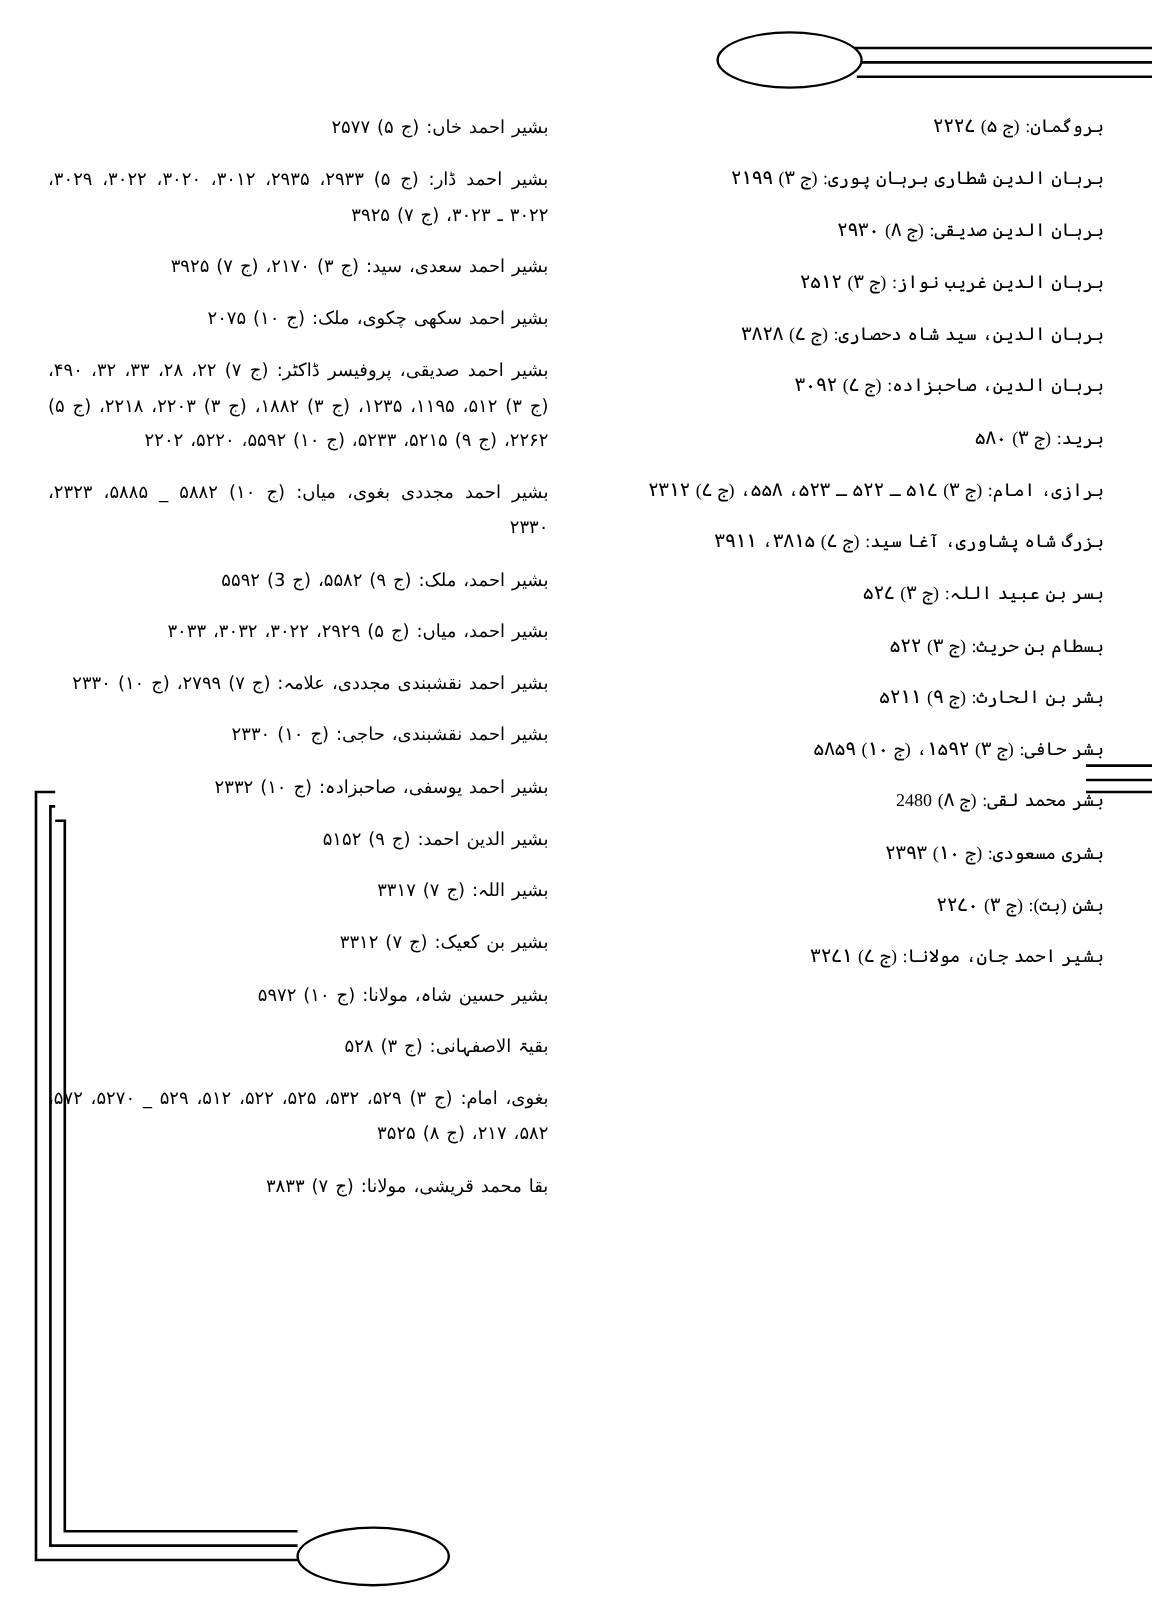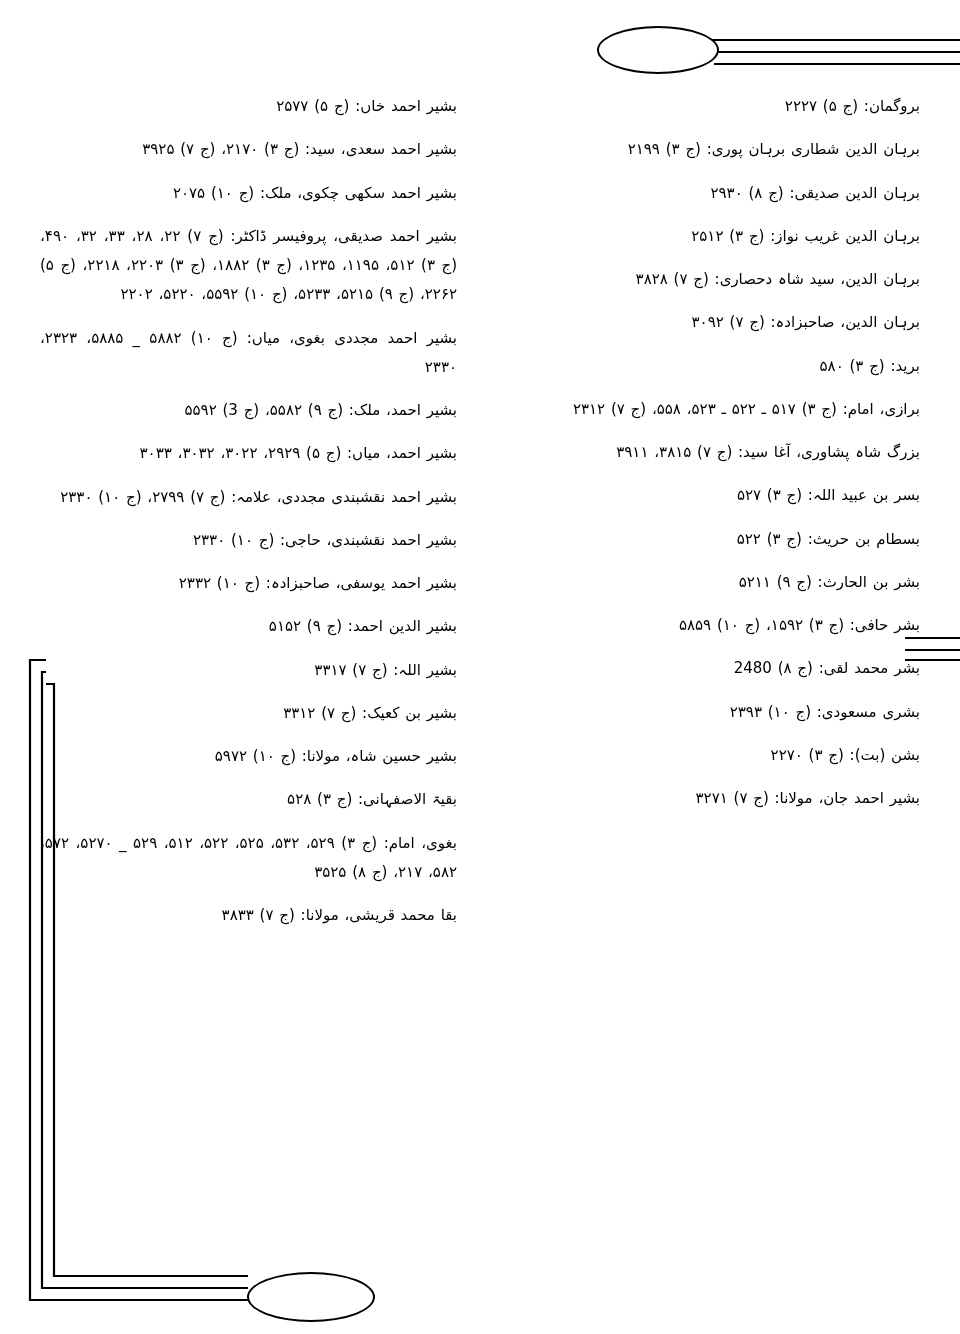--- a/index.html
+++ b/index.html
@@ -39,21 +39,21 @@
     left: 40px;
     display: flex;
     flex-direction: row;
     gap: 26px;
     direction: rtl;
   }
   .column {
     flex: 1 1 0;
     direction: rtl;
   }
-  .col-right { padding-left: 10px; }
+  .col-right { padding-left: 10px; font-family: Liberation Serif, serif; }
   .col-left  { padding-right: 10px; }
 
   .entry {
     margin-bottom: 14px;
     font-size: 15px;
     line-height: 1.95;
     text-align: justify;
     text-align-last: right;
     direction: rtl;
     unicode-bidi: isolate;
@@ -118,20 +118,21 @@
       <div class="entry">بشر بن الحارث: (ج ۹) ۵۲۱۱</div>
       <div class="entry">بشر حافی: (ج ۳) ۱۵۹۲، (ج ۱۰) ۵۸۵۹</div>
       <div class="entry">بشر محمد لقی: (ج ۸) 2480</div>
       <div class="entry">بشری مسعودی: (ج ۱۰) ۲۳۹۳</div>
       <div class="entry">بشن (بت): (ج ۳) ۲۲۷۰</div>
       <div class="entry">بشیر احمد جان، مولانا: (ج ۷) ۳۲۷۱</div>
     </div>
 
     <div class="column col-left">
       <div class="entry">بشیر احمد خاں: (ج ۵) ۲۵۷۷</div>
+      <div class="entry">بشیر احمد ڈار: (ج ۵) ۲۹۳۳، ۲۹۳۵، ۳۰۱۲، ۳۰۲۰، ۳۰۲۲، ۳۰۲۹، ۳۰۲۲ ـ ۳۰۲۳، (ج ۷) ۳۹۲۵</div>
       <div class="entry">بشیر احمد سعدی، سید: (ج ۳) ۲۱۷۰، (ج ۷) ۳۹۲۵</div>
       <div class="entry">بشیر احمد سکھی چکوی، ملک: (ج ۱۰) ۲۰۷۵</div>
       <div class="entry">بشیر احمد صدیقی، پروفیسر ڈاکٹر: (ج ۷) ۲۲، ۲۸، ۳۳، ۳۲، ۴۹۰، (ج ۳) ۵۱۲، ۱۱۹۵، ۱۲۳۵، (ج ۳) ۱۸۸۲، (ج ۳) ۲۲۰۳، ۲۲۱۸، (ج ۵) ۲۲۶۲، (ج ۹) ۵۲۱۵، ۵۲۳۳، (ج ۱۰) ۵۵۹۲، ۵۲۲۰، ۲۲۰۲</div>
       <div class="entry">بشیر احمد مجددی بغوی، میاں: (ج ۱۰) ۵۸۸۲ _ ۵۸۸۵، ۲۳۲۳، ۲۳۳۰</div>
       <div class="entry">بشیر احمد، ملک: (ج ۹) ۵۵۸۲، (ج 3) ۵۵۹۲</div>
       <div class="entry">بشیر احمد، میاں: (ج ۵) ۲۹۲۹، ۳۰۲۲، ۳۰۳۲، ۳۰۳۳</div>
       <div class="entry">بشیر احمد نقشبندی مجددی، علامہ: (ج ۷) ۲۷۹۹، (ج ۱۰) ۲۳۳۰</div>
       <div class="entry">بشیر احمد نقشبندی، حاجی: (ج ۱۰) ۲۳۳۰</div>
       <div class="entry">بشیر احمد یوسفی، صاحبزادہ: (ج ۱۰) ۲۳۳۲</div>
       <div class="entry">بشیر الدین احمد: (ج ۹) ۵۱۵۲</div>

